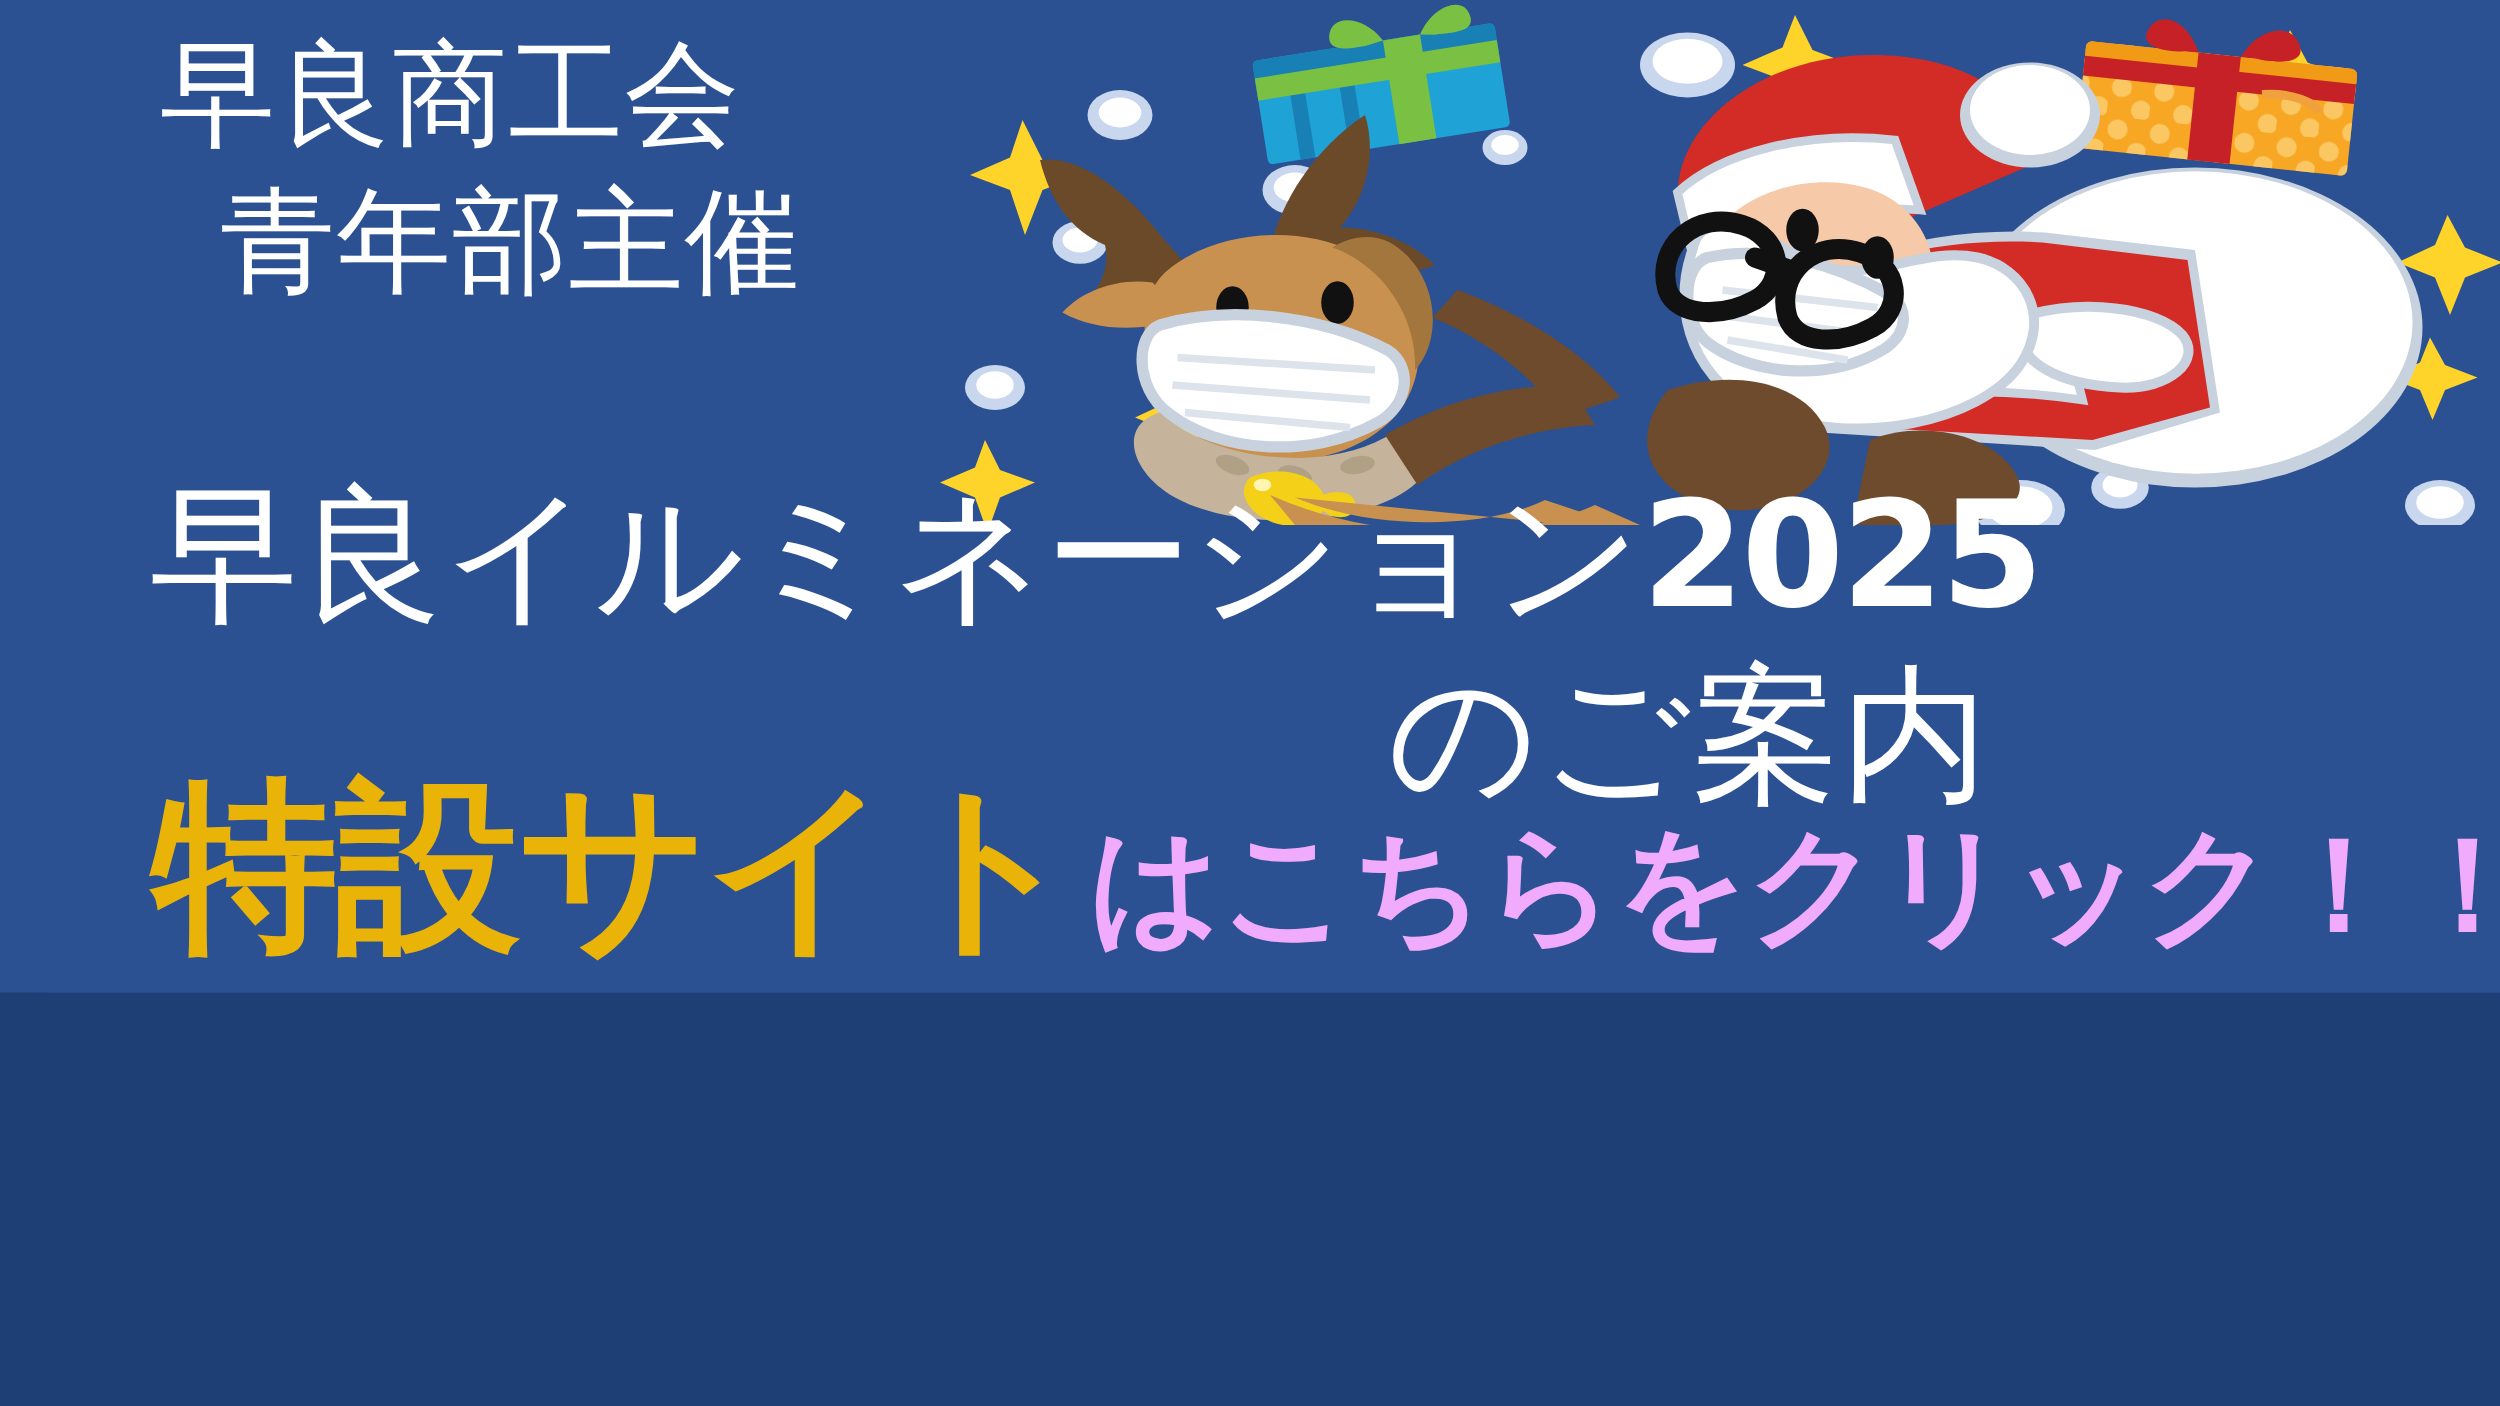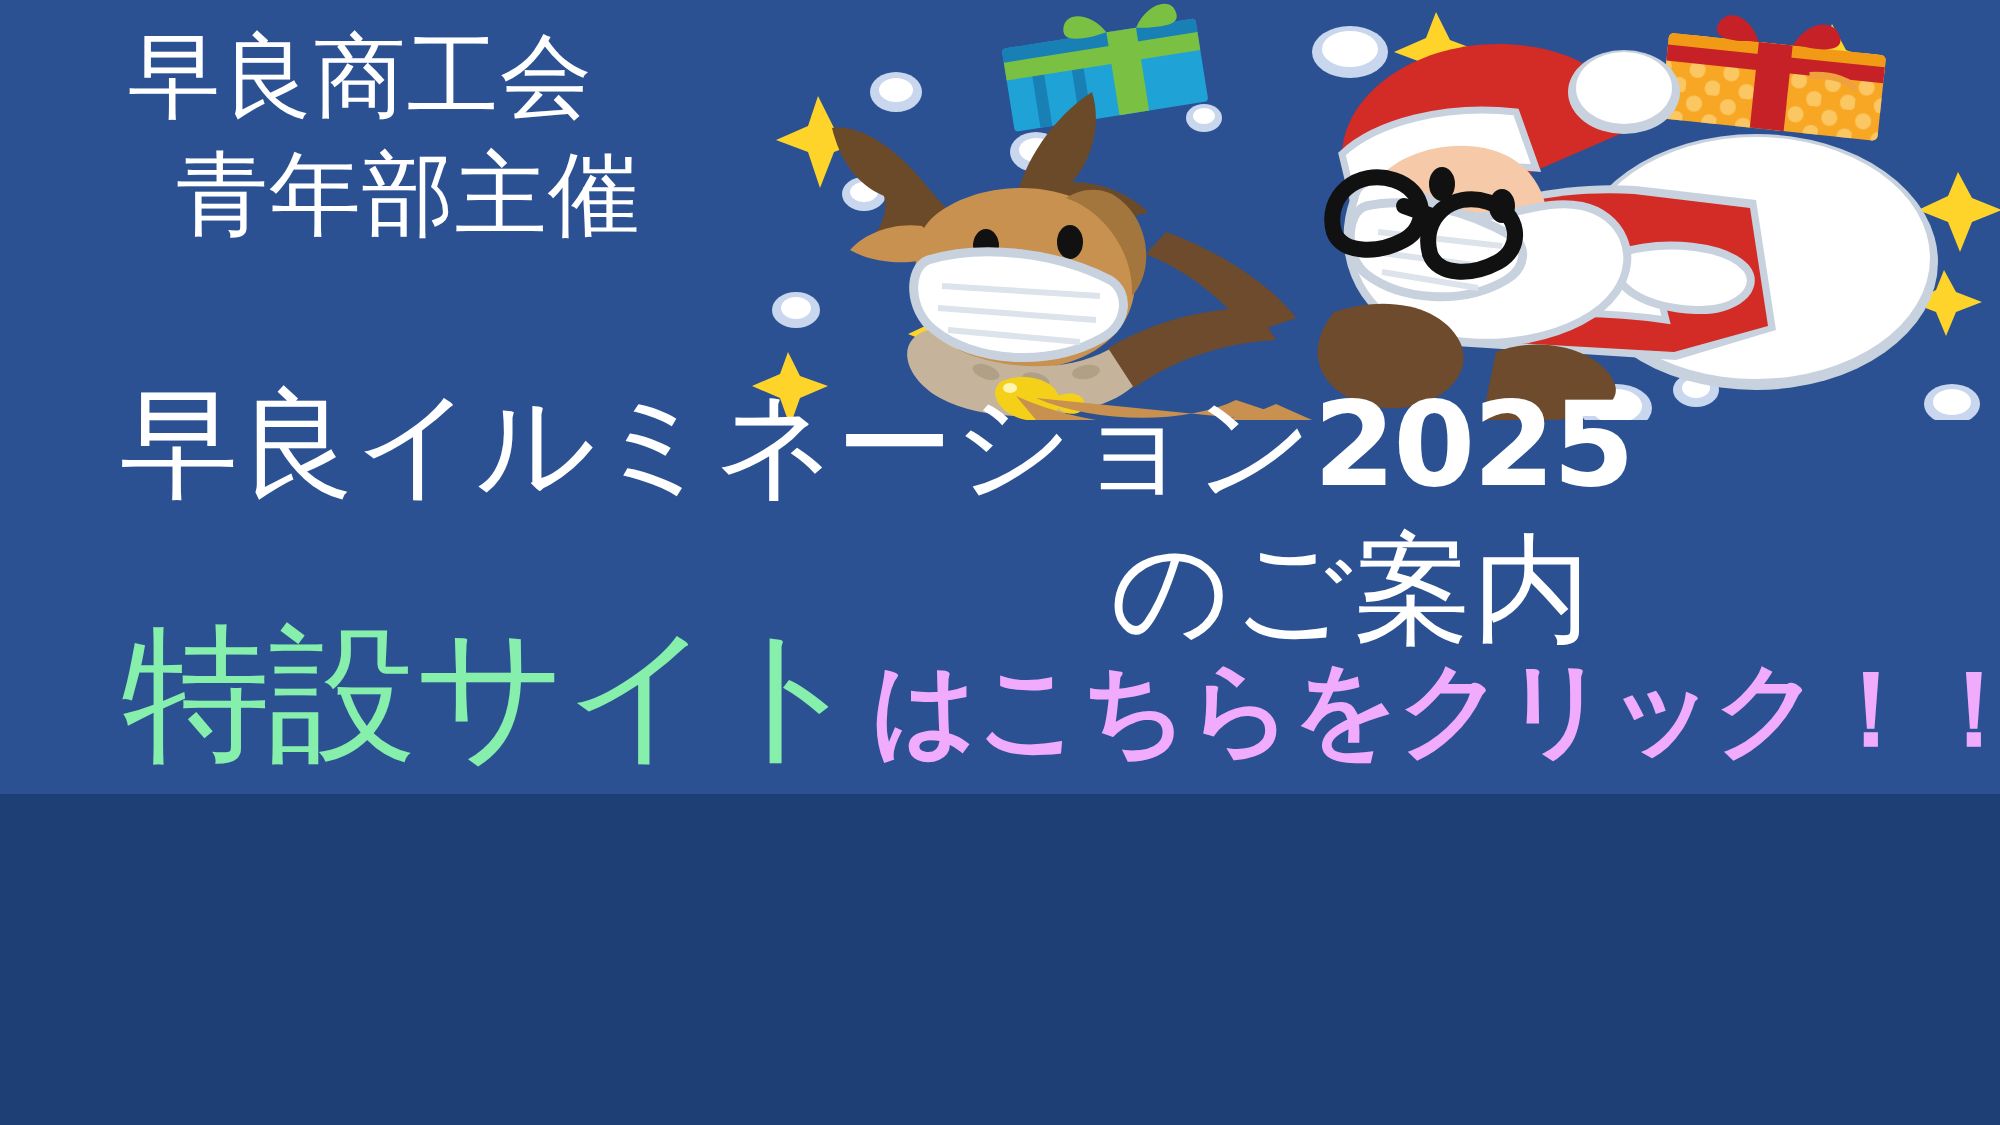--- a/index.html
+++ b/index.html
@@ -76,23 +76,23 @@
 
   #cta-row {
     position: absolute;
     left: 86px;
     top: 620px;
     display: flex;
     align-items: baseline;
   }
   #cta-strong {
     position: relative;
-    color: #86efac;
+    color: #eab308;
     font-size: 148px;
-    font-weight: 400;
+    font-weight: 700;
     line-height: 1.0;
     letter-spacing: -0.01em;
   }
   #cta-rest {
     position: relative;
     color: #f0abfc;
     font-size: 104px;
     font-weight: 700;
     line-height: 1.0;
     letter-spacing: -0.01em;

